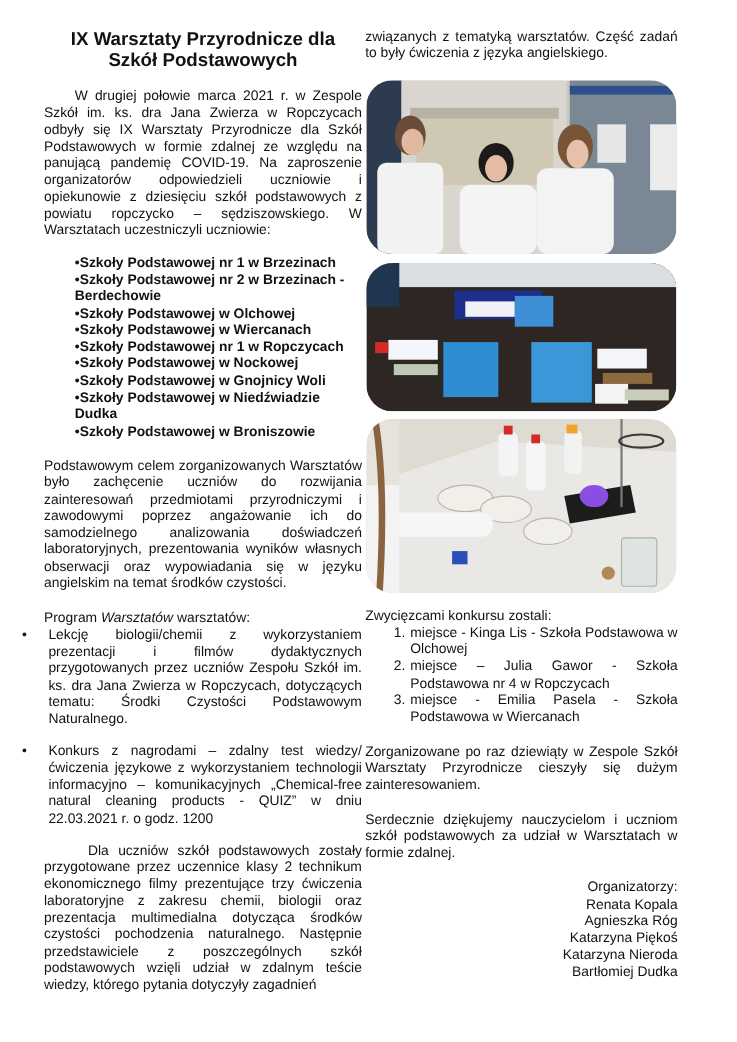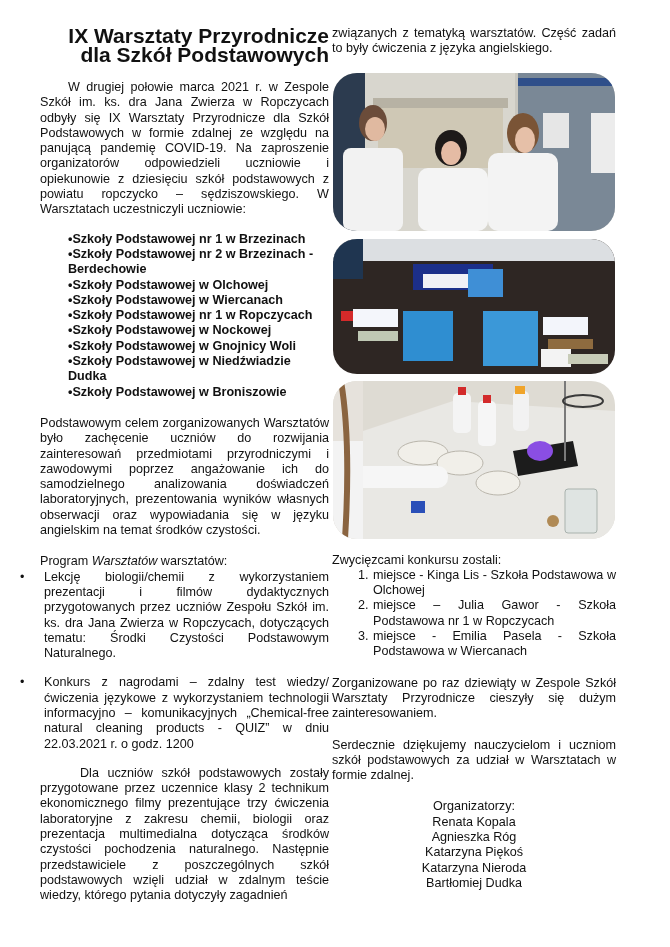--- a/index.html
+++ b/index.html
@@ -1,20 +1,20 @@
 <!DOCTYPE html>
 <html><head>
 <meta charset="utf-8">
 <style>
   html, body { margin: 0; padding: 0; background: #ffffff; }
   body { width: 670px; height: 947px; position: relative; overflow: hidden;
          font-family: "Liberation Sans", sans-serif; color: #111; font-size: 12.6px; line-height: 15.3px; }
   .col-left { position: absolute; left: 40px; top: 26px; width: 289px; }
   .col-right { position: absolute; left: 332px; top: 26px; width: 284px; }
-  .title { font-weight: bold; font-size: 21px; line-height: 19px; text-align: right; margin: 0 0 16px 0; }
+  .title { font-weight: bold; font-size: 17px; line-height: 19px; text-align: center; margin: 0 0 16px 0; }
   p { margin: 0; text-align: justify; }
   .indent { text-indent: 28px; }
   .indent2 { text-indent: 40px; }
   .schools { margin: 14px 0 16px 28px; list-style: none; padding: 0; }
   .schools li { text-align: left; font-weight: bold; }
   .schools li::before { content: "\2022 "; }
   .prog-intro { margin: 16px 0 0 0; }
   .prog-list { list-style: none; margin: 0; padding: 0; position: relative; left: -20px; width: 309px; }
   .prog-list li { position: relative; padding-left: 24px; text-align: justify; margin-bottom: 14px; }
   .prog-list li .bullet { position: absolute; left: 0; top: 0; }
@@ -22,21 +22,21 @@
   .photo { position: relative; width: 282px; border-radius: 24px; overflow: hidden; margin-left: 1px; }
   .photo svg { display: block; width: 100%; height: 100%; }
   .p1 { height: 158px; margin-top: 16px; }
   .p2 { height: 135px; margin-top: 8px; }
   .p3 { height: 158px; margin-top: 7px; }
   .winners-head { margin-top: 14px; }
   .winners { list-style: none; margin: 0; padding: 0 0 0 26px; }
   .winners li { position: relative; padding-left: 15px; text-align: justify; }
   .winners li .num { position: absolute; left: 0; top: 0; }
   .signature { text-align: right; margin-top: 16px; padding-right: 0px; }
-  .signature div { text-align: center; }
+  .signature div { text-align: right; }
 </style>
 </head>
 <body>
 
 <div class="col-left">
   <h1 class="title">IX Warsztaty Przyrodnicze dla Szkół Podstawowych</h1>
   <p class="indent">W drugiej połowie marca 2021 r. w Zespole Szkół im. ks. dra Jana Zwierza w Ropczycach odbyły się IX Warsztaty Przyrodnicze dla Szkół Podstawowych w formie zdalnej ze względu na panującą pandemię COVID-19. Na zaproszenie organizatorów odpowiedzieli uczniowie i opiekunowie z dziesięciu szkół podstawowych z powiatu ropczycko – sędziszowskiego. W Warsztatach uczestniczyli uczniowie:</p>
 
   <ul class="schools">
     <li>Szkoły Podstawowej nr 1 w Brzezinach</li>
@@ -137,21 +137,21 @@
       <path d="M8 0 Q18 60 12 158" stroke="#8a6440" stroke-width="6" fill="none"></path>
       <rect x="78" y="120" width="14" height="12" fill="#2a4fb8"></rect>
       <rect x="232" y="108" width="32" height="44" rx="3" fill="#dfe4e2" stroke="#a9b2ad"></rect>
       <circle cx="220" cy="140" r="6" fill="#b08a55"></circle>
     </svg>
   </div>
 
   <p class="winners-head">Zwycięzcami konkursu zostali:</p>
   <ol class="winners">
     <li><span class="num">1.</span><span>miejsce - Kinga Lis - Szkoła Podstawowa w Olchowej</span></li>
-    <li><span class="num">2.</span><span>miejsce – Julia Gawor - Szkoła Podstawowa nr 1 w Ropczycach</span></li>
+    <li><span class="num">2.</span><span>miejsce – Julia Gawor - Szkoła Podstawowa nr 4 w Ropczycach</span></li>
     <li><span class="num">3.</span><span>miejsce - Emilia Pasela - Szkoła Podstawowa w Wiercanach</span></li>
   </ol>
 
   <p class="sp16">Zorganizowane po raz dziewiąty w Zespole Szkół Warsztaty Przyrodnicze cieszyły się dużym zainteresowaniem.</p>
   <p class="sp16">Serdecznie dziękujemy nauczycielom i uczniom szkół podstawowych za udział w Warsztatach w formie zdalnej.</p>
 
   <div class="signature">
     <div>Organizatorzy:</div>
     <div>Renata Kopala</div>
     <div>Agnieszka Róg</div>

